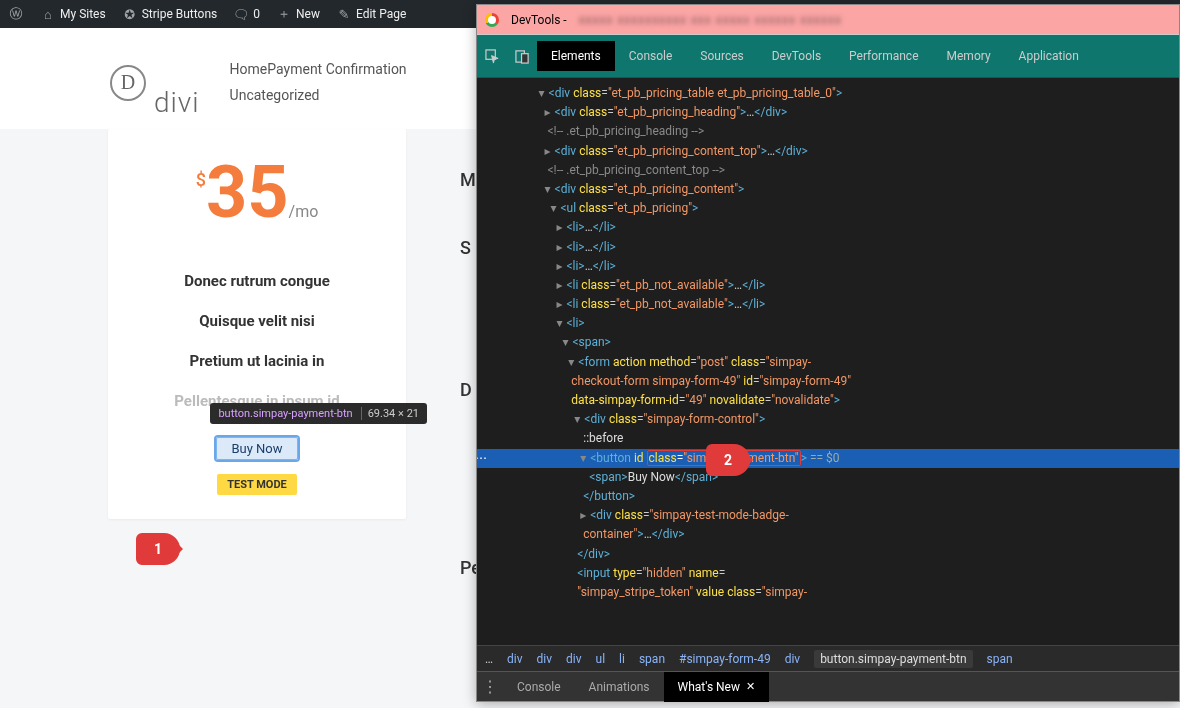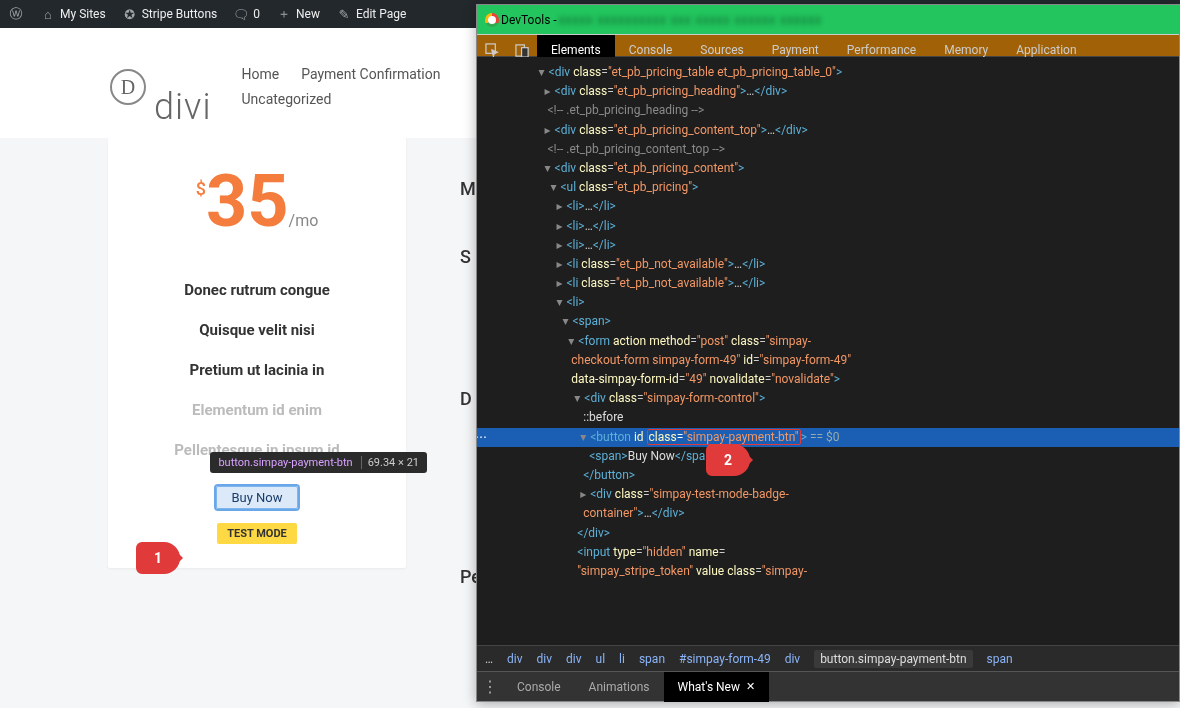--- a/index.html
+++ b/index.html
@@ -7,23 +7,23 @@
 
 
 .wp-admin-bar { background:#23282d; height:28px; display:flex; align-items:center; color:#eee; font-size:12px; padding:0 8px; gap:16px; }
 .wp-admin-bar .item { display:flex; align-items:center; gap:4px; cursor:pointer; }
 .wp-admin-bar .item svg,.wp-admin-bar .item .ico { width:16px; height:16px; fill:#a0a5aa; color:#a0a5aa; display:flex; align-items:center; justify-content:center; font-size:13px; }
 
 
 .divi-header { background:#fff; padding:18px 0 10px 0; display:flex; align-items:center; }
 .divi-logo { display:flex; align-items:center; gap:8px; padding-left:110px; }
 .divi-logo-circle { width:36px; height:36px; border:2px solid #888; border-radius:50%; display:flex; align-items:center; justify-content:center; font-family:Georgia,serif; font-size:20px; color:#666; }
-.divi-logo-text { font-size:36px; font-weight:300; color:#666; letter-spacing:1px;margin-top:40px; }
+.divi-logo-text { font-size:28px; font-weight:300; color:#666; letter-spacing:1px;margin-top:40px; }
 .nav-wrap { margin-left:30px; }
-.nav-row { display:flex; gap:22px; }
+.nav-row { display:flex; }
 .nav-row span { color:#555; font-size:14px; cursor:pointer; line-height:1.8; }
 
 
 .page-area { background:#f5f6f8; padding:0; position:relative; }
 .pricing-card { background:#fff; width:298px; margin-left:108px; margin-top:0; padding:0 0 24px 0; box-shadow:0 1px 3px rgba(0,0,0,.05); text-align:center; border-radius:2px; }
 .price-wrap { padding:28px 0 16px 0;text-align:center; }
 .currency { color:#f47c3c; font-size:18px; vertical-align:top; position:relative; top:12px; font-weight:500; }
 .amount { color:#f47c3c; font-size:72px; font-weight:700; line-height:1; }
 .period { color:#888; font-size:16px; }
 .features { list-style:none; padding:16px 0 10px 0;font-weight:bold; }
@@ -37,38 +37,38 @@
 .test-badge { display:inline-block; background:#ffd943; color:#333; font-size:11px; font-weight:700; padding:4px 10px; margin-top:14px; border-radius:2px; }
 
 
 .callout { position:absolute; width:44px; height:32px; background:#e03a3a; border-radius:6px 16px 16px 6px; display:flex; align-items:center; justify-content:center; color:#fff; font-weight:700; font-size:14px; }
 .callout::after { content:""; position:absolute; right:-12px; top:50%; transform:translateY(-50%); border:9px solid transparent; border-left-color:#e03a3a; }
 
 .bg-letters { position:absolute; left:460px; color:#333; font-size:18px; font-weight:500; }
 
 
 .devtools { position:absolute; top:4px; left:476px; width:704px; height:698px; background:#fff; border:1px solid #888; box-shadow:0 2px 12px rgba(0,0,0,.3); display:flex; flex-direction:column; }
-.dt-titlebar { height:30px; display:flex; align-items:center; padding:0 8px; background:#22c55e; border-bottom:1px solid #ccc; font-size:12px; gap:2px; }
+.dt-titlebar { height:30px; display:flex; align-items:center; padding:0 8px; background:#fca5a5; border-bottom:1px solid #ccc; font-size:12px; gap:12px; }
 .dt-titlebar .chrome { width:14px; height:14px; border-radius:50%; background:conic-gradient(#ea4335 0 120deg,#34a853 120deg 240deg,#fbbc05 240deg 360deg); position:relative; }
 .dt-titlebar .chrome::after { content:""; position:absolute; inset:3px; background:#fff; border-radius:50%; }
 .dt-titlebar .blur { color:transparent; text-shadow:0 0 5px rgba(0,0,0,.5); letter-spacing:1px; }
 
-.dt-toolbar { height:22px; background:#a16207; display:flex; border-bottom:1px solid #444; }
+.dt-toolbar { height:43px; background:#0f766e; display:flex; align-items:center; border-bottom:1px solid #444; }
 .dt-toolbar .tool-icon { width:30px; height:30px; display:flex; align-items:center; justify-content:center; color:#ccc; cursor:pointer; }
 .dt-toolbar .tool-icon svg { width:15px; height:15px; stroke:#ccc; fill:none; }
 .dt-tabs { display:flex; height:30px; }
 .dt-tab { padding:0 14px; color:#ccc; font-size:12px; display:flex; align-items:center; cursor:pointer; }
 .dt-tab.active { background:#000; color:#fff; }
 
 .dt-body { flex:1; background:#1e1e1e; color:#ccc; font-family:Menlo,Consolas,monospace; font-size:12px; overflow:auto; padding:6px 0 6px 0; line-height:1.6; }
 .dt-body .ln { white-space:pre; padding:0 8px; }
 .dt-body .ln.hl { background:#1a5fb4; color:#fff; position:relative; }
 .dt-body .ln.hl .gutter { position:absolute; left:-2px; color:#fff; }
 .tag { color:#5db0d7; }
-.attr { color:#fef9c3;text-align:right; }
+.attr { color:#fde047;text-align:right; }
 .val { color:#f29766; }
 .txt { color:#ddd;margin-top:7px; }
 .cmt { color:#8a8a8a; }
 .arrow { color:#888; display:inline-block; width:10px; }
 .eq0 { color:#9aa; }
 .box-hl { border:1.5px solid #e03a3a; padding:0 1px; border-radius:2px; }
 
 .dt-crumbs { height:26px; background:#2a2a2a; border-top:1px solid #444; display:flex; align-items:center; font-size:12px; padding:0 8px; gap:14px; color:#8ab4f8; overflow:hidden; }
 .dt-crumbs .dots { color:#ccc; }
 .dt-crumbs .sel { background:#3a3a3a; color:#ddd; padding:2px 6px; border-radius:2px; }
@@ -131,21 +131,20 @@
   <span class="bg-letters" style="top:428px;">Pe</span>
 
   <div class="pricing-card">
     <div class="price-wrap">
       <span class="currency">$</span><span class="amount">35</span><span class="period">/mo</span>
     </div>
     <ul class="features">
       <li>Donec rutrum congue</li>
       <li>Quisque velit nisi</li>
       <li>Pretium ut lacinia in</li>
-      <li class="na">Elementum id enim</li>
       <li class="na">Pellentesque in ipsum id</li>
     </ul>
     <div class="buy-wrap">
       <div class="tooltip">
         <span class="sel">button.simpay-payment-btn</span>
         <span class="dim">69.34 × 21</span>
       </div>
       <button class="buy-btn">Buy Now</button>
     </div>
     <div><span class="test-badge">TEST MODE</span></div>
@@ -170,21 +169,21 @@
     <div class="tool-icon">
         <svg viewBox="0 0 16 16">
           <rect x="1" y="2" width="9" height="12" stroke-width="1.3"></rect>
           <rect x="7" y="5" width="7" height="10" stroke-width="1.3" fill="#333"></rect>
         </svg>
       </div>
     <div class="dt-tabs">
       <div class="dt-tab active">Elements</div>
       <div class="dt-tab">Console</div>
       <div class="dt-tab">Sources</div>
-      <div class="dt-tab">Payment</div>
+      <div class="dt-tab">DevTools</div>
       <div class="dt-tab">Performance</div>
       <div class="dt-tab">Memory</div>
       <div class="dt-tab">Application</div>
     </div>
   </div>
 
   <div class="dt-body">
 <div class="ln">                  <span class="arrow">▾</span><span class="tag">&lt;div</span> <span class="attr">class</span>=<span class="val">"et_pb_pricing_table et_pb_pricing_table_0"</span><span class="tag">&gt;</span></div>
 <div class="ln">                    <span class="arrow">▸</span><span class="tag">&lt;div</span> <span class="attr">class</span>=<span class="val">"et_pb_pricing_heading"</span><span class="tag">&gt;</span>…<span class="tag">&lt;/div&gt;</span></div>
 <div class="ln">                     <span class="cmt">&lt;!-- .et_pb_pricing_heading --&gt;</span></div>

